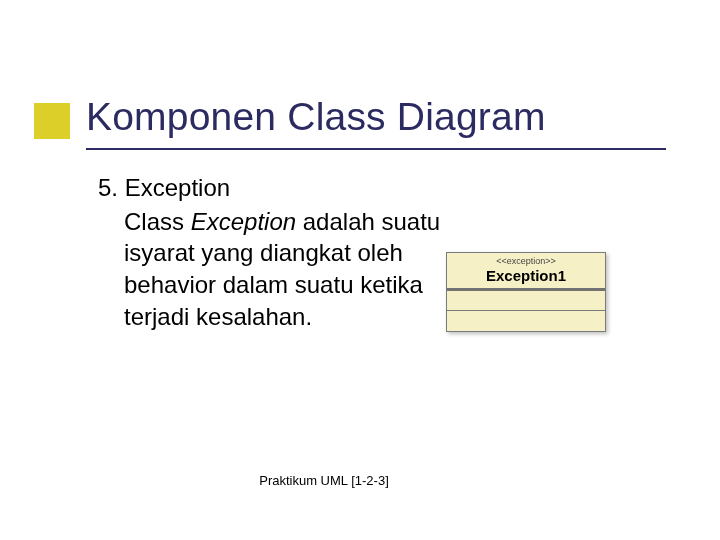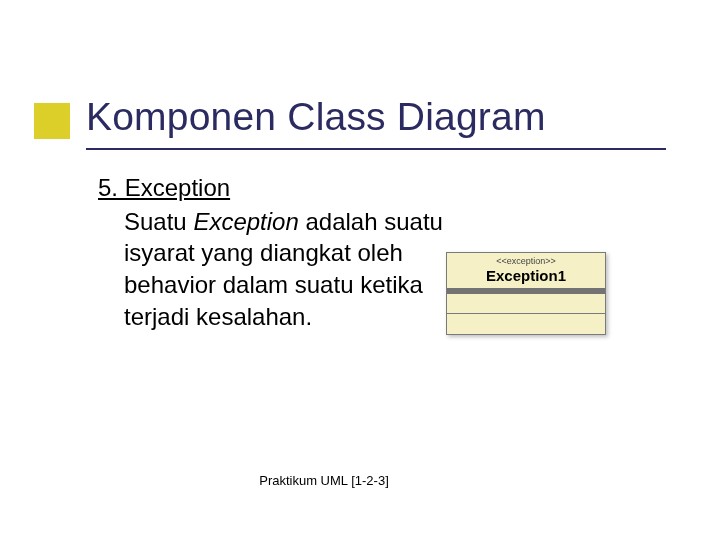--- a/index.html
+++ b/index.html
@@ -45,40 +45,39 @@
     position: absolute;
     left: 98px;
     top: 172px;
     width: 370px;
     color: #000;
     font-size: 24px;
     line-height: 1.32;
   }
   .sub-heading {
     margin-bottom: 2px;
-    text-decoration: underline;
   }
   .sub-body {
     margin-left: 26px;
   }
   .italic { font-style: italic; }
   .diagram {
     position: absolute;
     right: 42px;
     top: 252px;
   }
   .uml-box {
     width: 160px;
     border: 1px solid #7a7a7a;
     background: #f6f0c7;
     box-shadow: 2px 2px 4px rgba(0,0,0,0.25);
     font-family: Verdana, Geneva, sans-serif;
   }
   .uml-head {
-    border-bottom: 6px solid #737373;
+    border-bottom: 3px solid #737373;
     text-align: center;
     padding: 3px 4px 4px 4px;
   }
   .uml-stereo {
     font-size: 9px;
     color: #444;
     letter-spacing: 0;
   }
   .uml-name {
     font-size: 15px;
@@ -107,21 +106,21 @@
 <div class="slide">
 
   <div class="accent-block"></div>
 
   <h1 class="title">Komponen Class Diagram</h1>
   <div class="title-underline"></div>
 
   <div class="body">
     <div class="sub-heading">5. Exception</div>
     <div class="sub-body">
-      <span>Suatu </span><span class="italic">Exception</span><span> adalah suatu isyarat yang diangkat oleh behavior dalam suatu ketika terjadi kesalahan.</span>
+      <span>Class </span><span class="italic">Exception</span><span> adalah suatu isyarat yang diangkat oleh behavior dalam suatu ketika terjadi kesalahan.</span>
     </div>
   </div>
 
   <div class="diagram">
     <div class="uml-box">
       <div class="uml-head">
         <div class="uml-stereo">&lt;&lt;exception&gt;&gt;</div>
         <div class="uml-name">Exception1</div>
       </div>
       <div class="uml-section"></div>

